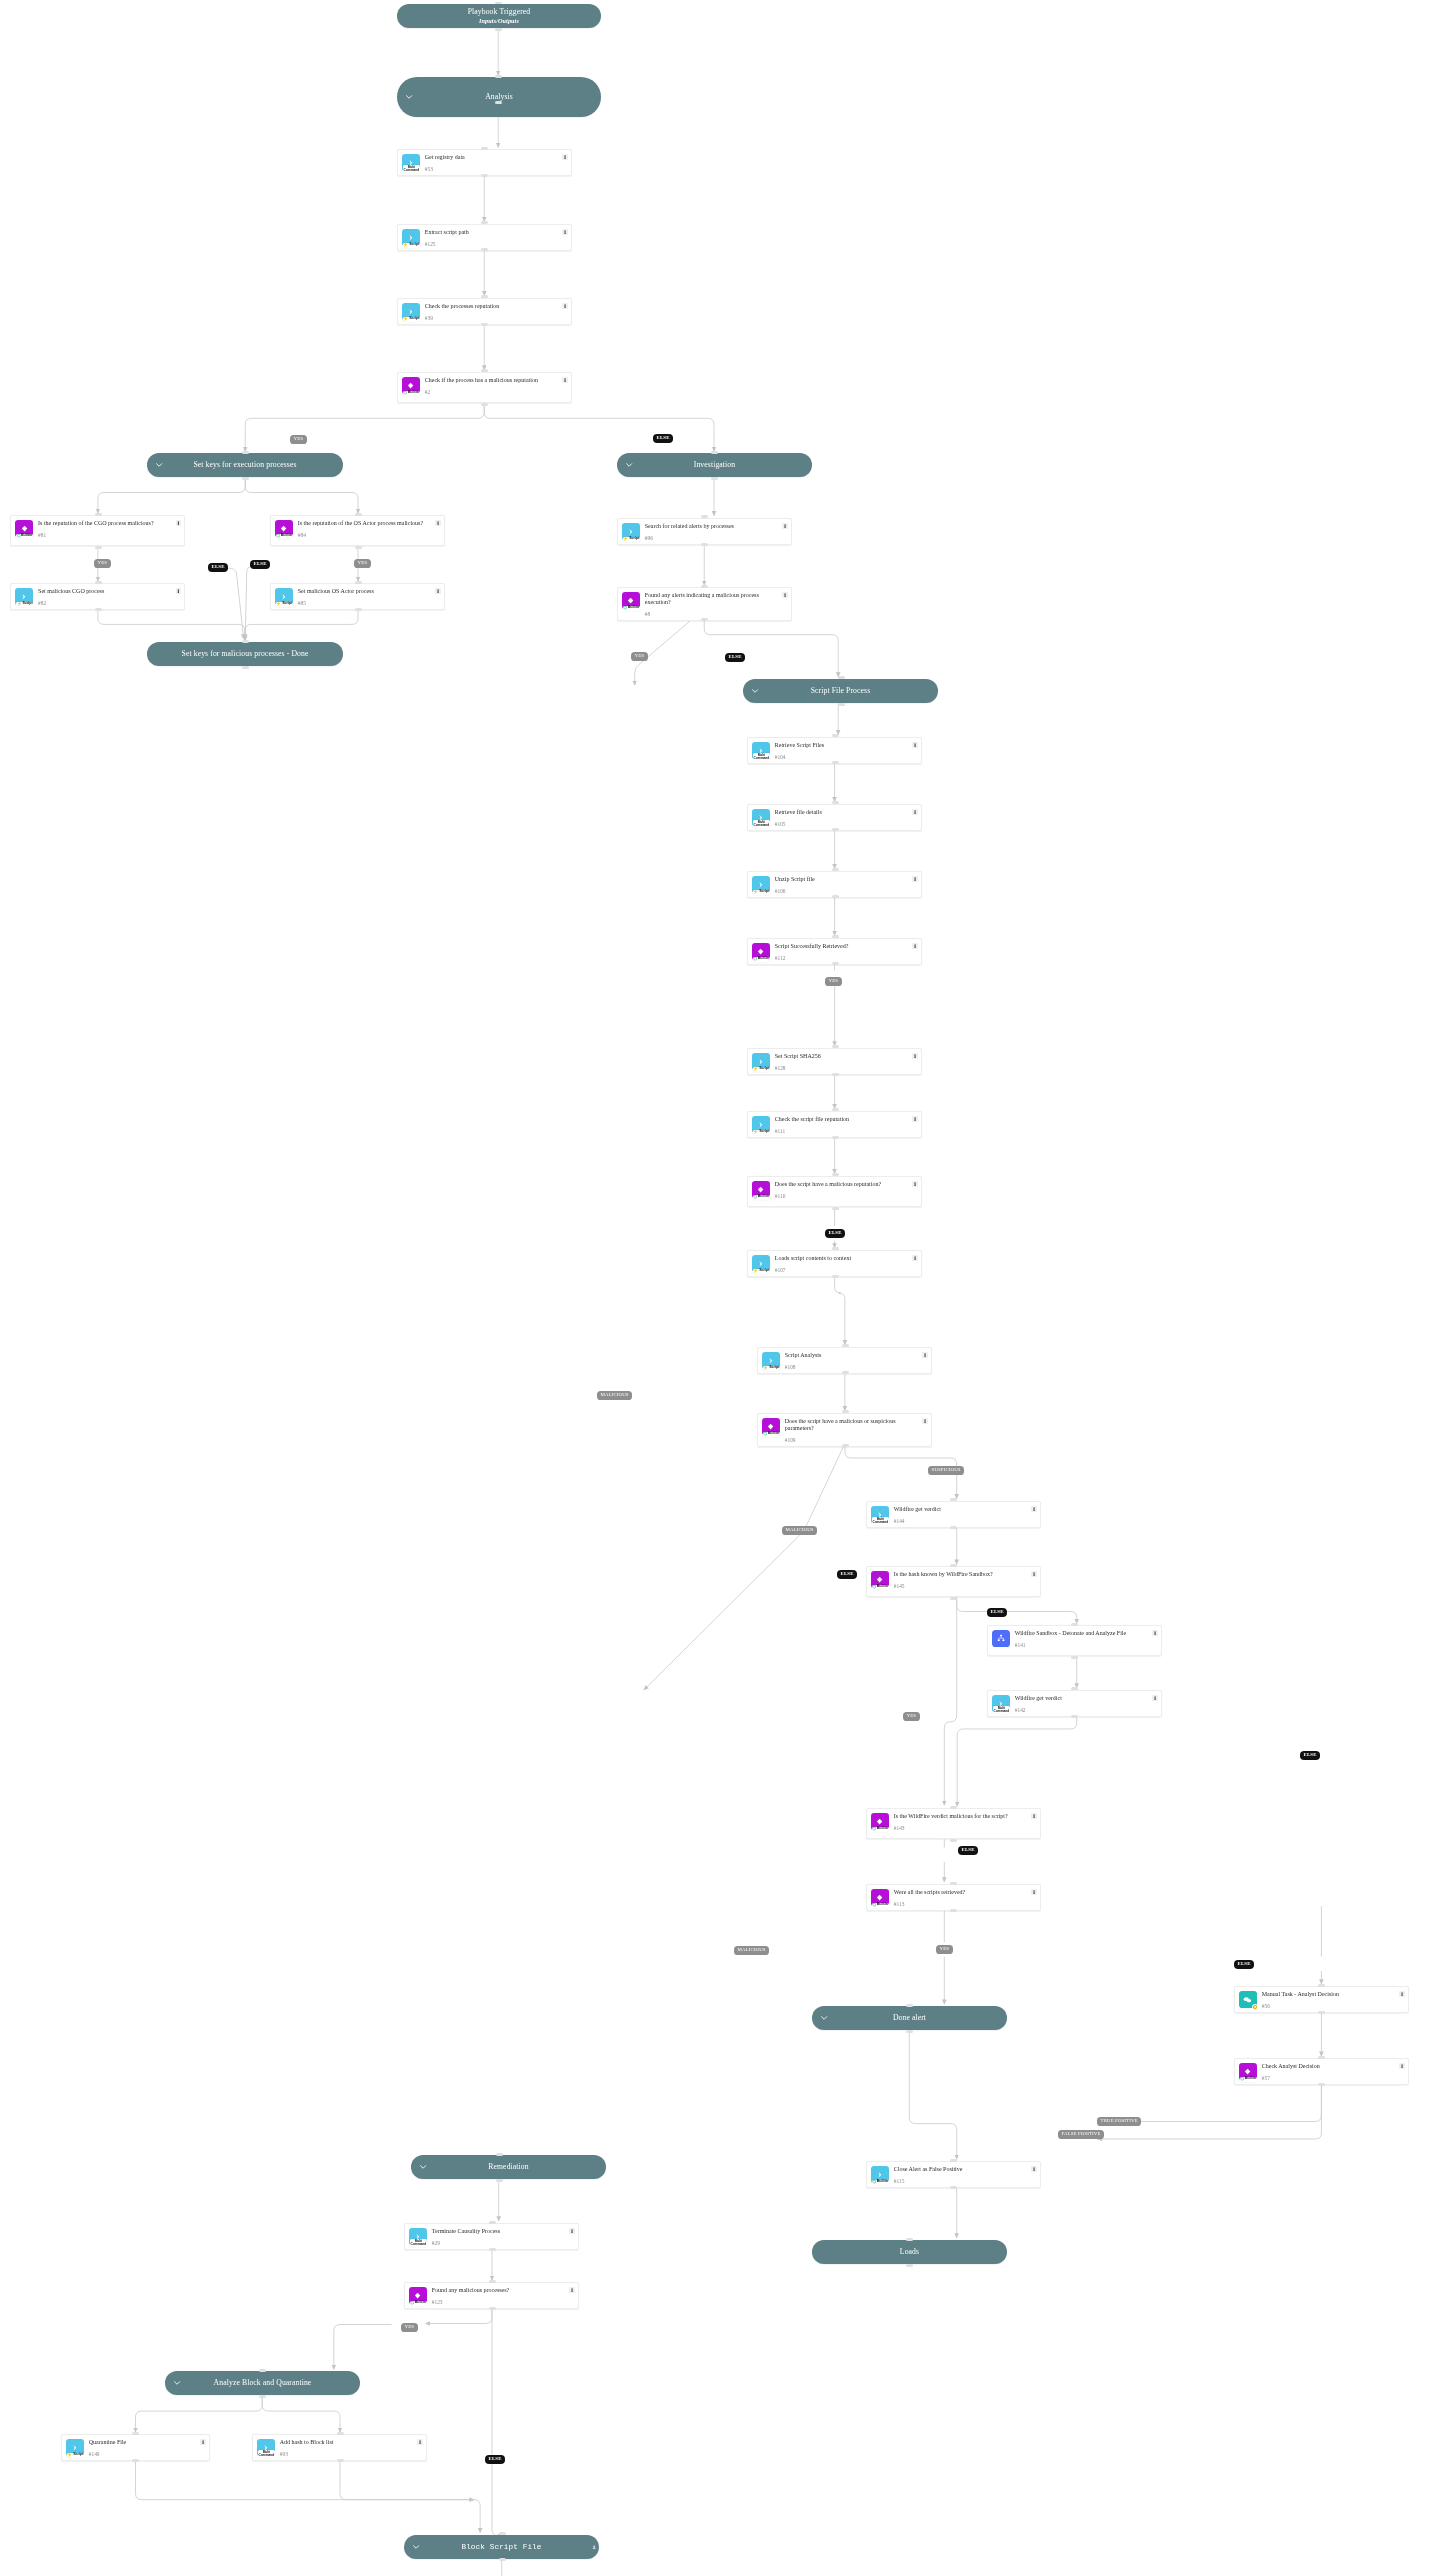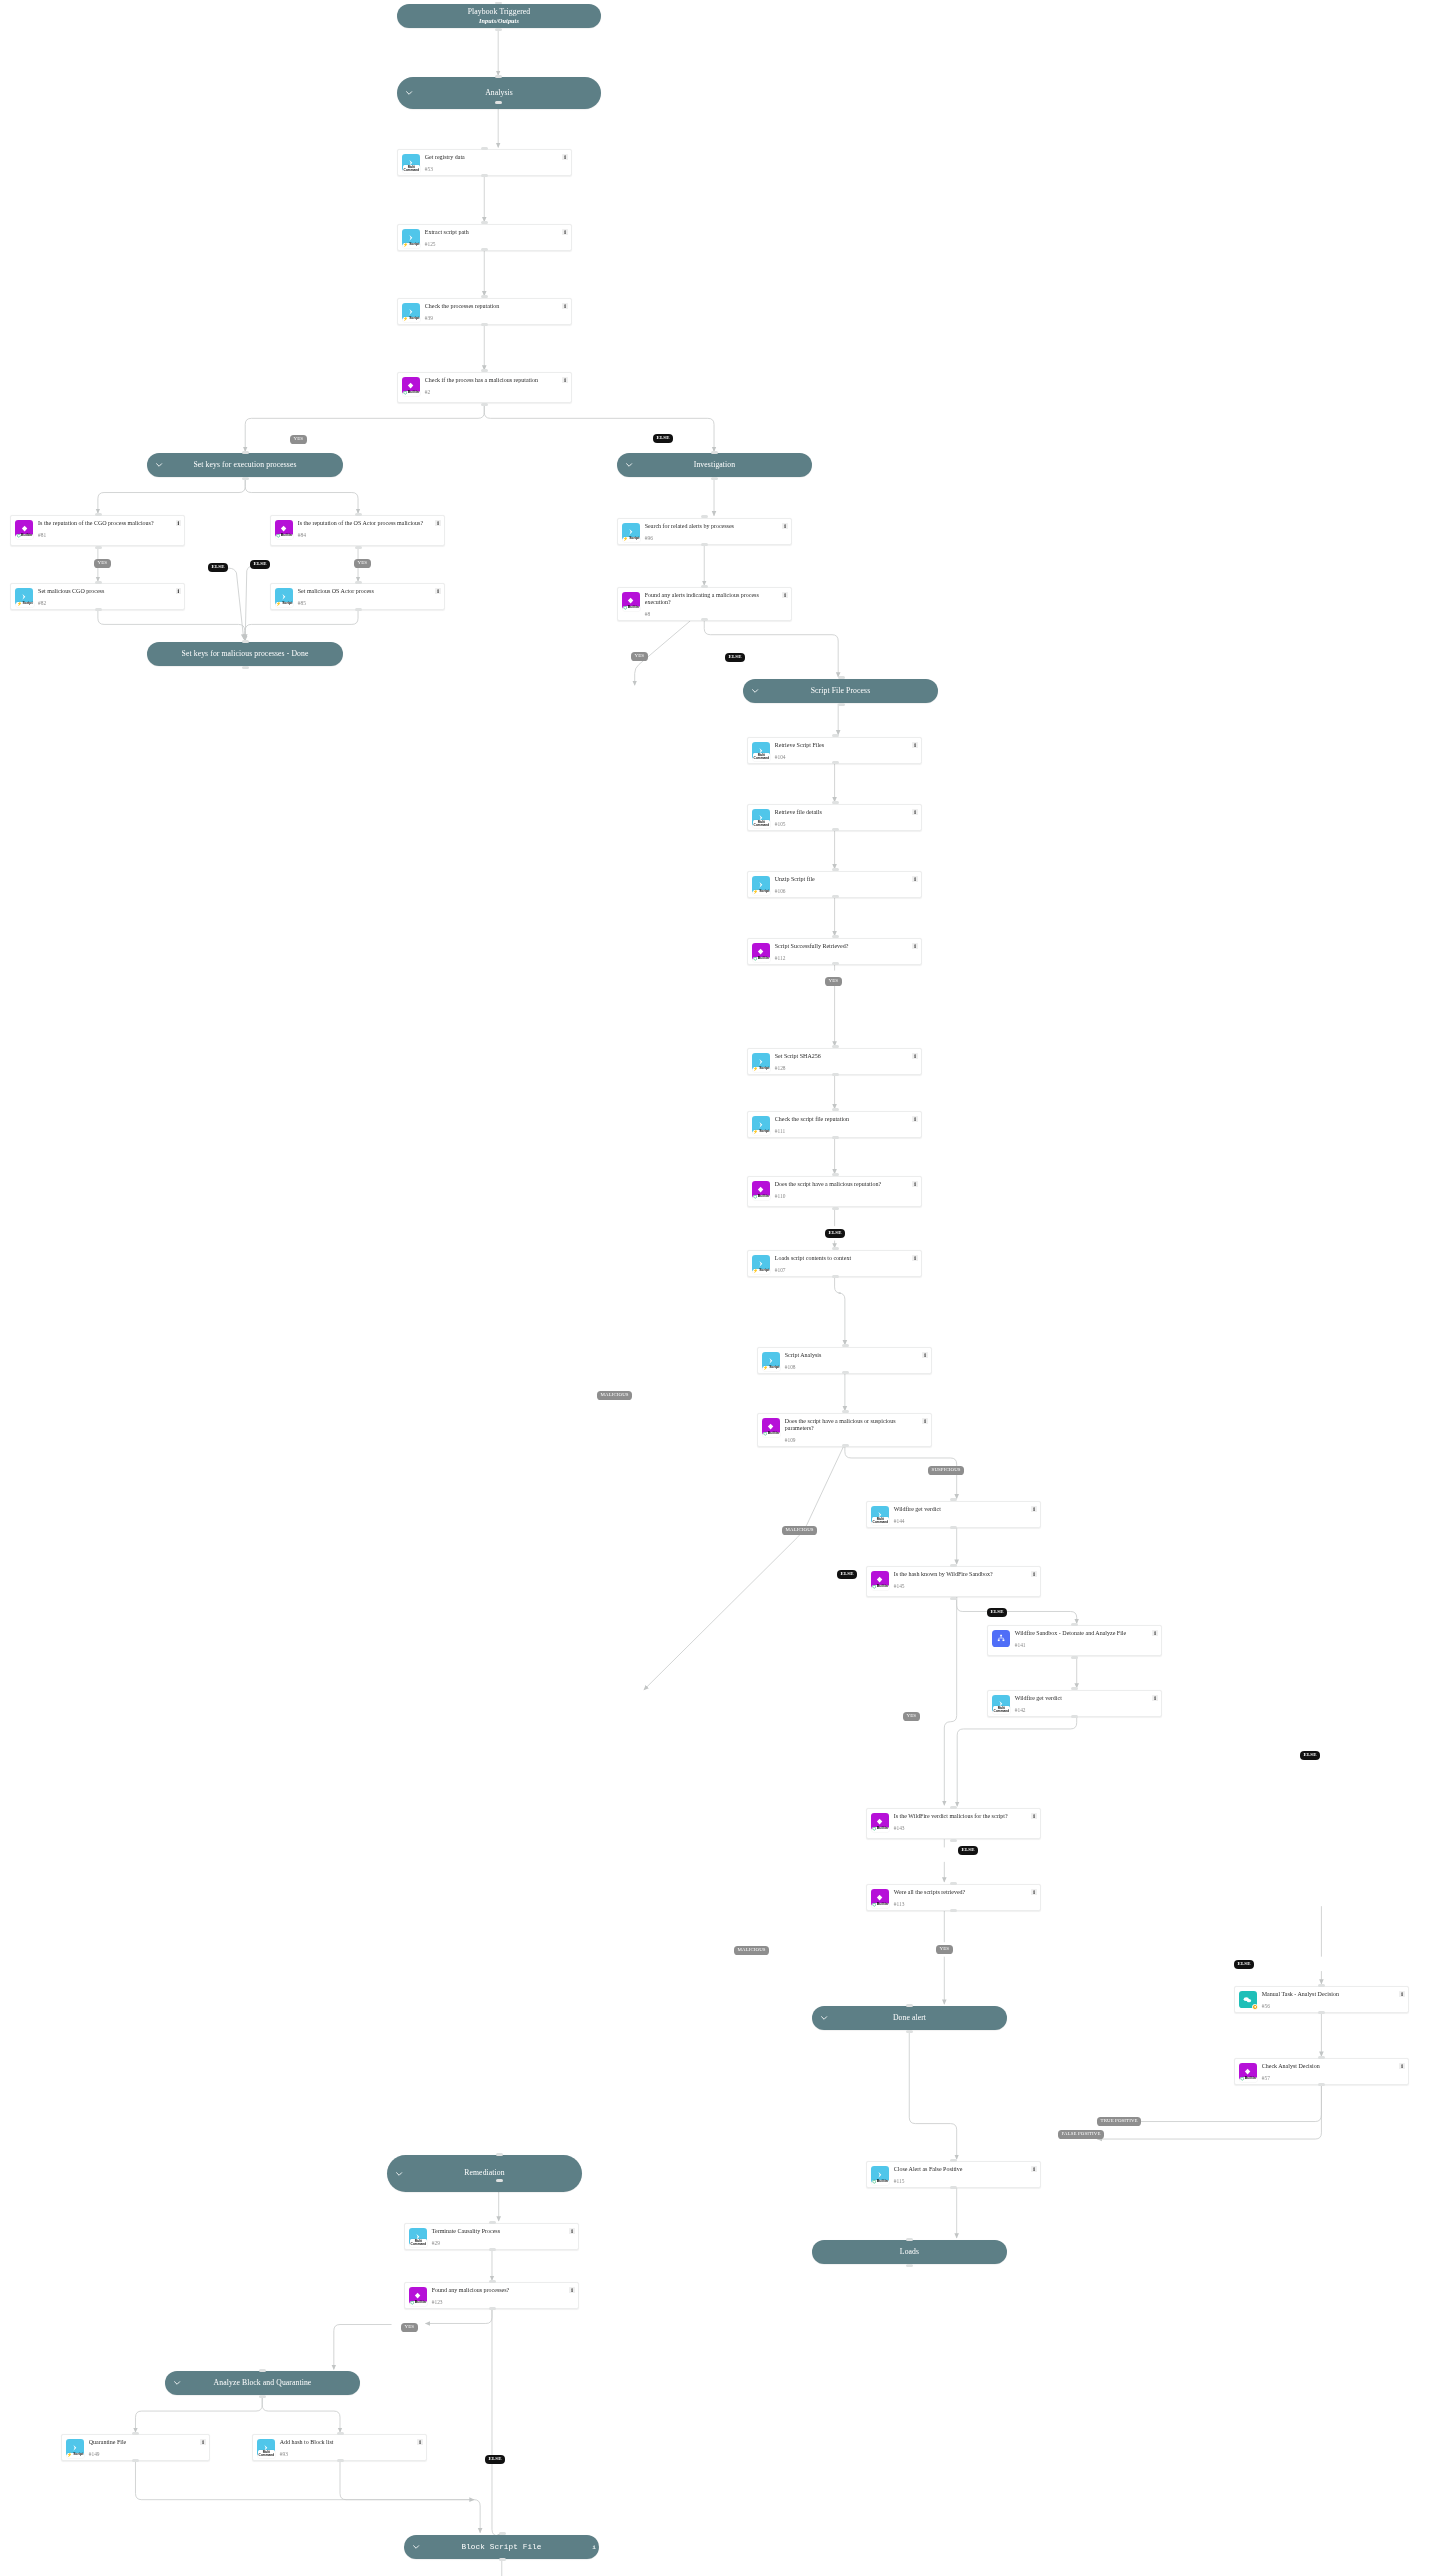--- a/index.html
+++ b/index.html
@@ -266,21 +266,21 @@
       <path d="M360,6612 L300,6650 Q292,6658 292,6670 L292,6860"></path>
     </g>
   </svg>
 
   <div id="sections-layer">
       <div class="section start" style="left: 397px; top: 4.1px; width: 204px; height: 24px;">
         <div class="sec-label">Playbook Triggered<span class="sub">Inputs/Outputs</span></div>
       </div>
       <div class="port" style="left: 495px; top: 1.5px;"></div>
       <div class="port" style="left: 495px; top: 28px;"></div>
-      <div class="section" style="left: 397px; top: 77px; width: 204px; height: 32px; text-align: right;">
+      <div class="section" style="left: 397px; top: 77px; width: 204px; height: 40px; text-align: right;">
         <span class="chev">
           <svg width="8.2" height="8.2" viewBox="0 0 16 16">
             <path d="M3 5.5 L8 10.5 L13 5.5" fill="none" stroke="#ffffff" stroke-width="1.7" stroke-linecap="round"></path>
           </svg>
         </span>
         <div class="sec-label">Analysis</div>
       </div>
       <div class="port" style="left: 495px; top: 75px;"></div>
       <div class="port" style="left: 495px; top: 101px;"></div>
       <div class="section" style="left: 147px; top: 453px; width: 196px; height: 24px;">
@@ -326,21 +326,21 @@
         </span>
         <div class="sec-label">Done alert</div>
       </div>
       <div class="port" style="left: 906px; top: 2004px;"></div>
       <div class="port" style="left: 906px; top: 2030px;"></div>
       <div class="section" style="left: 812px; top: 2240px; width: 195px; height: 24px;">
         <div class="sec-label">Loads</div>
       </div>
       <div class="port" style="left: 906px; top: 2238px;"></div>
       <div class="port" style="left: 906px; top: 2264px;"></div>
-      <div class="section" style="left: 387px; top: 2155px; width: 195px; height: 37px;">
+      <div class="section" style="left: 411px; top: 2155px; width: 195px; height: 24px;">
         <span class="chev">
           <svg width="8.2" height="8.2" viewBox="0 0 16 16">
             <path d="M3 5.5 L8 10.5 L13 5.5" fill="none" stroke="#ffffff" stroke-width="1.7" stroke-linecap="round"></path>
           </svg>
         </span>
         <div class="sec-label">Remediation</div>
       </div>
       <div class="port" style="left: 496px; top: 2153px;"></div>
       <div class="port" style="left: 496px; top: 2179px;"></div>
       <div class="section" style="left: 165px; top: 2371px; width: 195px; height: 24px;">

